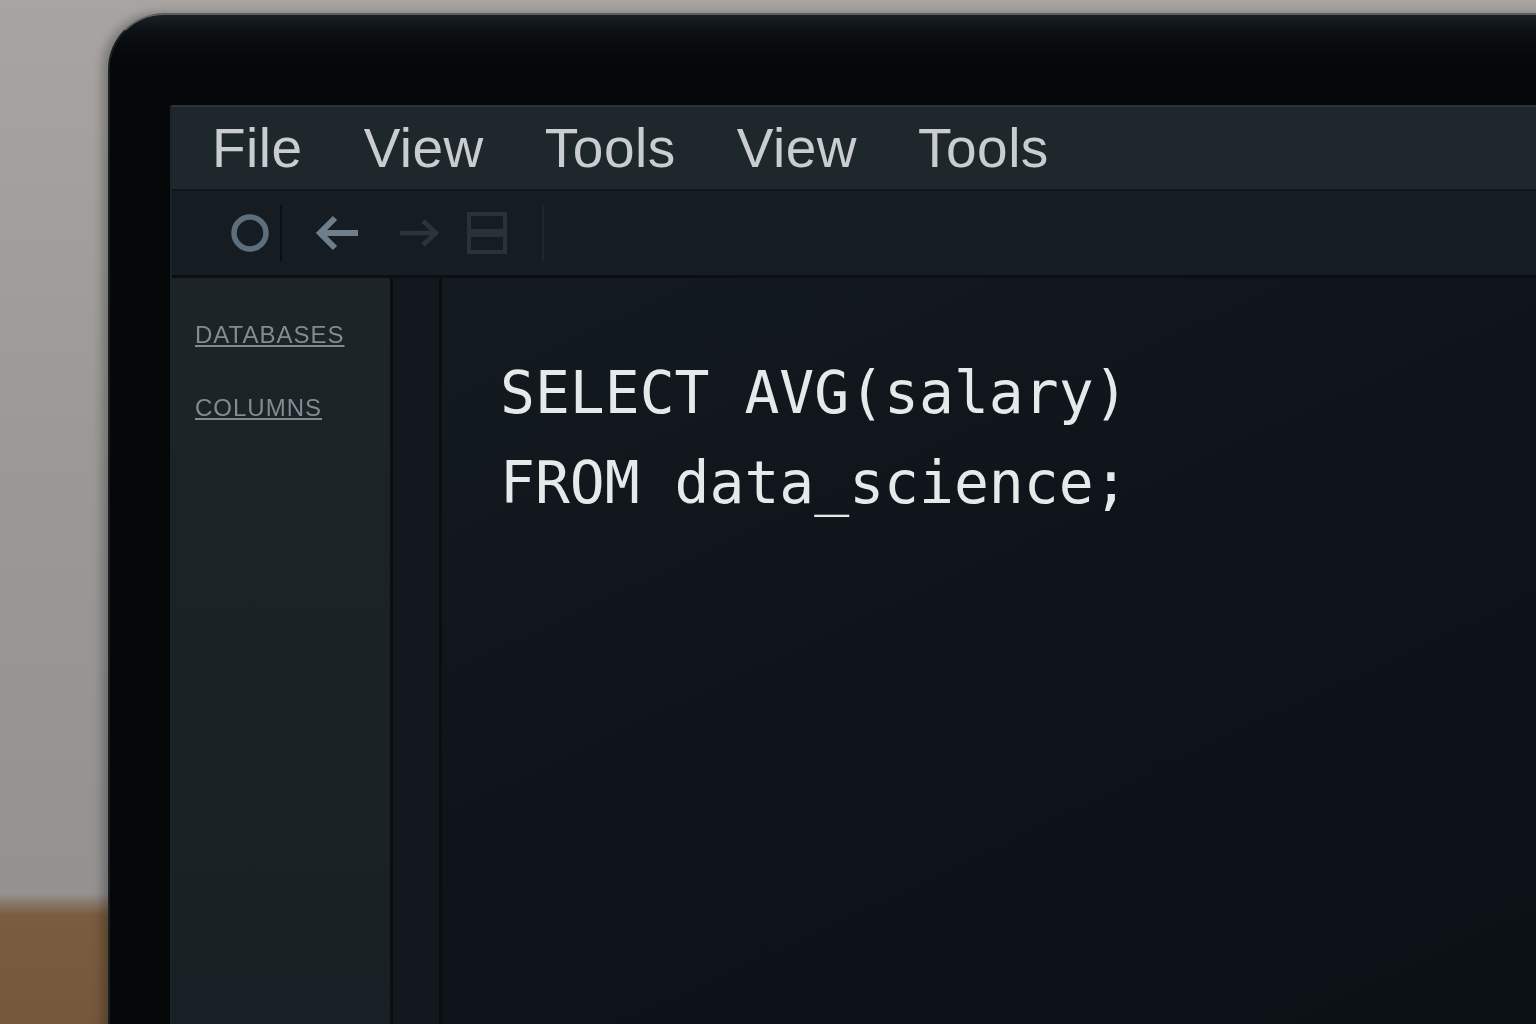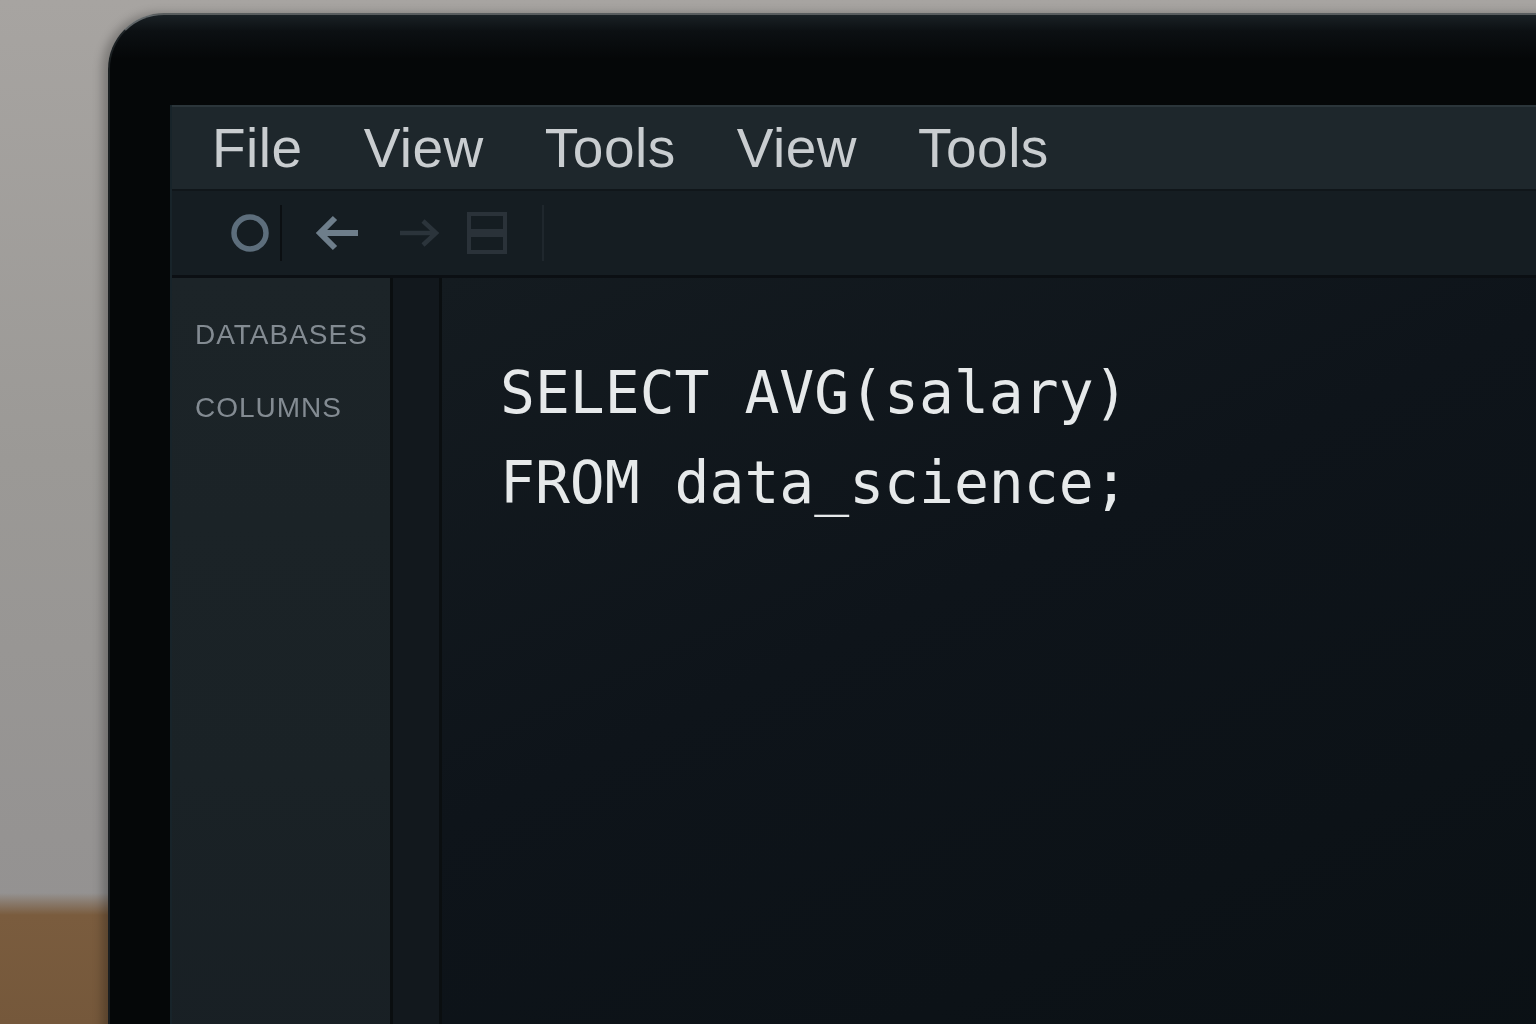--- a/index.html
+++ b/index.html
@@ -37,21 +37,21 @@
            padding-left:56px;}
   .tbicon{display:block;}
   .tb-divider{width:2px;height:56px;background:#0b0f12;margin-left:8px;}
   .tb-divider.faint{background:#1f272d;margin-left:33px;}
   
   .content{flex:1;display:flex;min-height:0;}
   .sidebar{width:218px;flex:0 0 auto;background:var(--sidebar-bg);
            padding-top:20px;
            background-image:linear-gradient(180deg,#1c2428 0%,#1a2226 60%,#181f24 100%);}
   .side-item{height:73px;display:flex;align-items:center;padding-left:23px;
-             font-size:28px;letter-spacing:1px;color:var(--sidebar-text);cursor:default;}
+             font-size:24px;letter-spacing:1px;color:var(--sidebar-text);cursor:default;text-decoration:underline;}
   .v-line{width:3px;background:#0a0e10;flex:0 0 auto;}
   .gap-strip{width:46px;flex:0 0 auto;background:#12181d;}
   .editor{flex:1;min-width:0;position:relative;
           background:linear-gradient(155deg,#141b20 0%,#0e141a 40%,#0a1014 100%);
           padding:70px 0 0 58px;}
   .code-line{font-family:"DejaVu Sans Mono",monospace;font-size:58px;line-height:90px;
              color:var(--code-text);white-space:pre;}
 </style>
 </head>
 <body>

